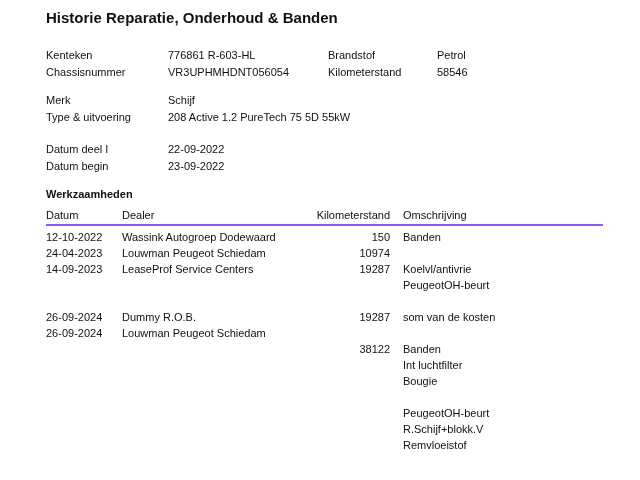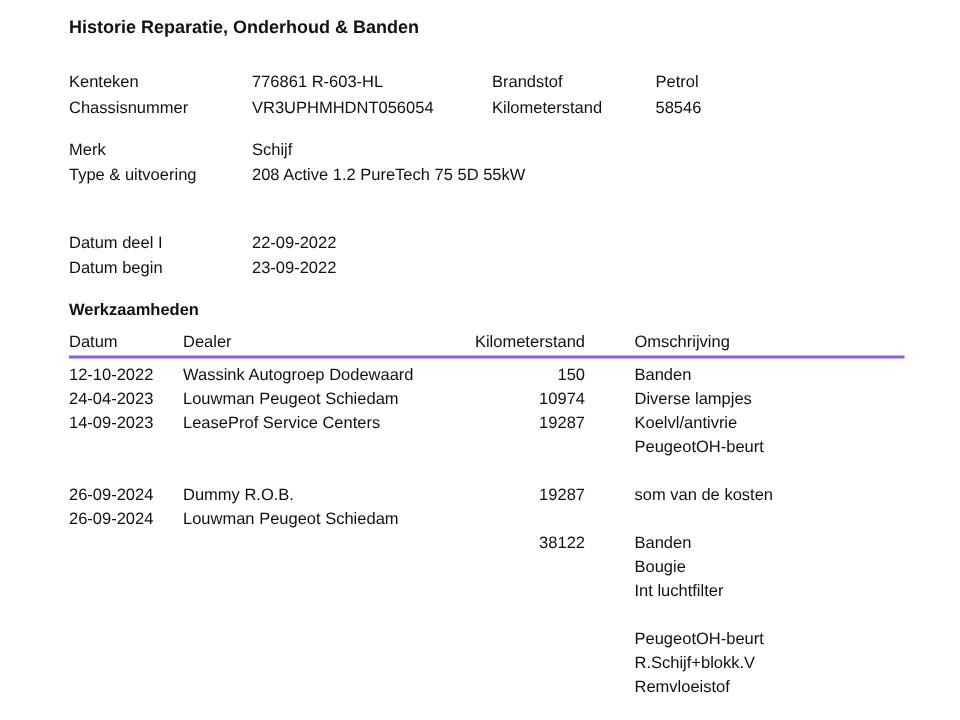--- a/index.html
+++ b/index.html
@@ -14,36 +14,36 @@
     font-size: 11px;
     color: #111111;
     -webkit-font-smoothing: antialiased;
   }
   .page {
     position: absolute;
     left: 46px; top: 8px;
     width: 560px;
   }
   .title {
-    font-size: 12px;
+    font-size: 15px;
     font-weight: bold;
     line-height: 20px;
     margin: 0;
     white-space: nowrap;
   }
   
   .info-grid {
     display: grid;
     grid-template-columns: 122px 160px 109px auto;
     line-height: 17px;
     white-space: nowrap;
   }
   .grp1 { margin-top: 19px; }
   .grp2 { margin-top: 11px; }
-  .grp3 { margin-top: 28px; }
+  .grp3 { margin-top: 15px; }
   .lbl { font-weight: normal; }
   .span3 { grid-column: 2 / 5; }
   .wz-heading {
     font-weight: bold;
     line-height: 17px;
     margin-top: 11px;
     white-space: nowrap;
   }
   .thead, .trow {
     display: grid;
@@ -54,21 +54,21 @@
     margin-top: 4px;
     line-height: 16px;
     padding-bottom: 1px;
     border-bottom: 2px solid #8b5cf6;
     width: 557px;
   }
   .tbody { padding-top: 3px; }
   .trow { height: 16px; line-height: 16px; }
   .tcell { overflow: visible; }
   .c-kilometerstand { text-align: right; }
-  .c-omschrijving { padding-left: 13px; margin-left: 20px; }
+  .c-omschrijving { padding-left: 13px; }
 </style>
 </head>
 <body>
 
 <div class="page">
 
   <h1 class="title">Historie Reparatie, Onderhoud &amp; Banden</h1>
 
   <div class="info-grid grp1">
     <div class="lbl">Kenteken</div>
@@ -109,21 +109,20 @@
         <div class="trow">
           <div class="tcell c-datum">12-10-2022</div>
           <div class="tcell c-dealer">Wassink Autogroep Dodewaard</div>
           <div class="tcell c-kilometerstand">150</div>
           <div class="tcell c-omschrijving">Banden</div>
         </div>
         <div class="trow">
           <div class="tcell c-datum">24-04-2023</div>
           <div class="tcell c-dealer">Louwman Peugeot Schiedam</div>
           <div class="tcell c-kilometerstand">10974</div>
-          <div class="tcell c-omschrijving">Diverse lampjes</div>
         </div>
         <div class="trow">
           <div class="tcell c-datum">14-09-2023</div>
           <div class="tcell c-dealer">LeaseProf Service Centers</div>
           <div class="tcell c-kilometerstand">19287</div>
           <div class="tcell c-omschrijving">Koelvl/antivrie</div>
         </div>
         <div class="trow">
           <div class="tcell c-datum"></div>
           <div class="tcell c-dealer"></div>
@@ -150,27 +149,27 @@
         <div class="trow">
           <div class="tcell c-datum"></div>
           <div class="tcell c-dealer"></div>
           <div class="tcell c-kilometerstand">38122</div>
           <div class="tcell c-omschrijving">Banden</div>
         </div>
         <div class="trow">
           <div class="tcell c-datum"></div>
           <div class="tcell c-dealer"></div>
           <div class="tcell c-kilometerstand"></div>
-          <div class="tcell c-omschrijving">Bougie</div>
+          <div class="tcell c-omschrijving">Int luchtfilter</div>
         </div>
         <div class="trow">
           <div class="tcell c-datum"></div>
           <div class="tcell c-dealer"></div>
           <div class="tcell c-kilometerstand"></div>
-          <div class="tcell c-omschrijving">Int luchtfilter</div>
+          <div class="tcell c-omschrijving">Bougie</div>
         </div>
         <div class="trow">
           <div class="tcell c-datum"></div>
           <div class="tcell c-dealer"></div>
           <div class="tcell c-kilometerstand"></div>
         </div>
         <div class="trow">
           <div class="tcell c-datum"></div>
           <div class="tcell c-dealer"></div>
           <div class="tcell c-kilometerstand"></div>

